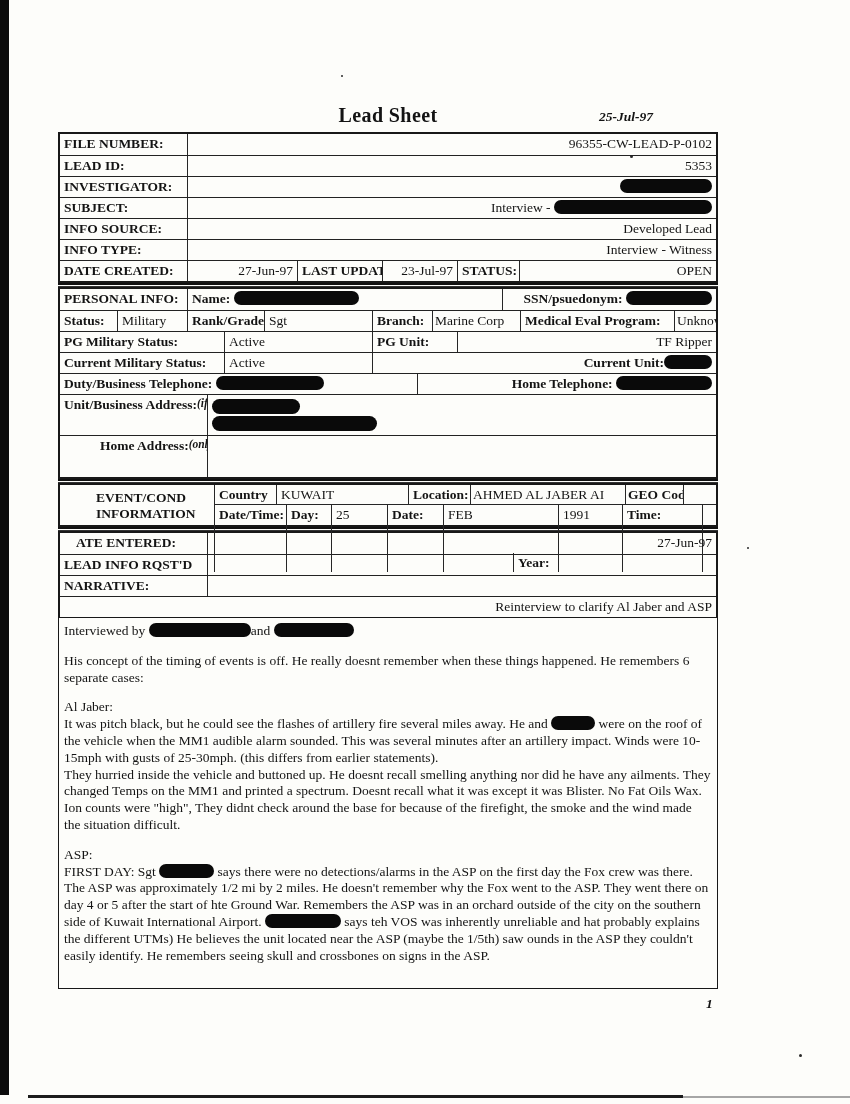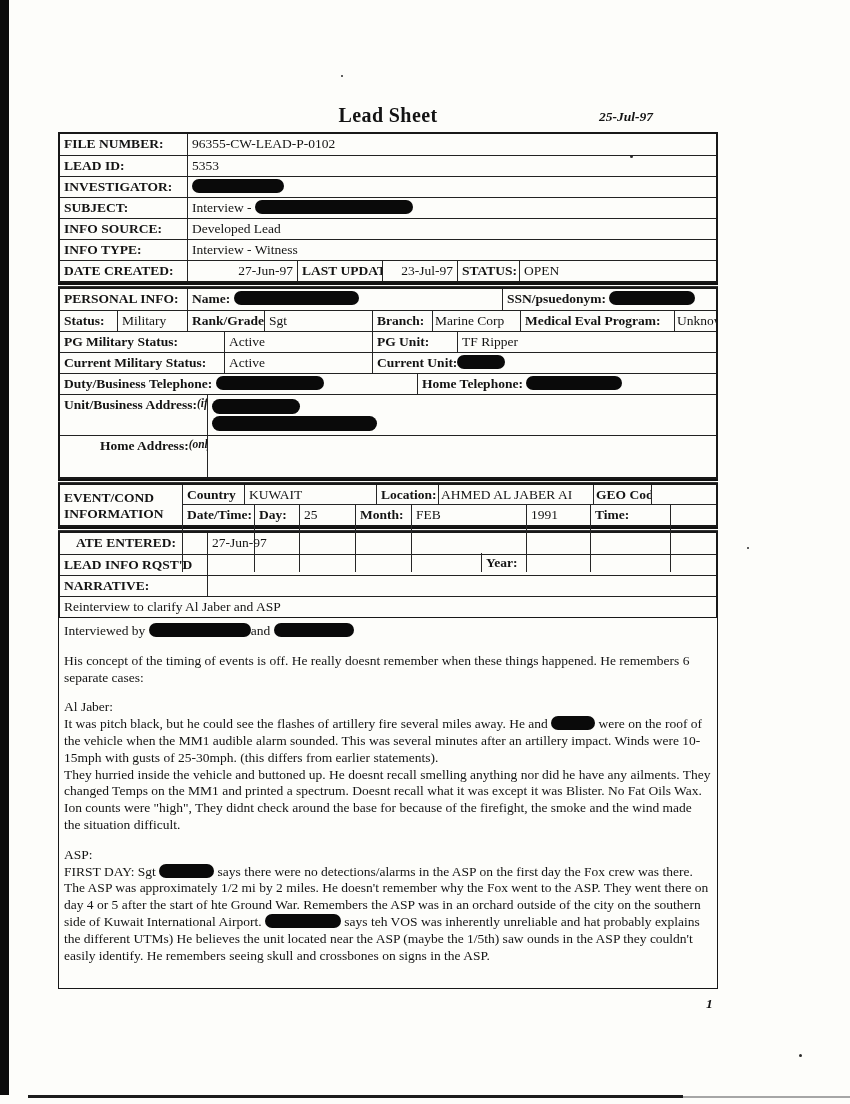--- a/index.html
+++ b/index.html
@@ -17,32 +17,32 @@
   .pageno{position:absolute;top:996px;left:706px;font-size:13.5px;font-style:italic;font-weight:bold;}
   
   .form{position:absolute;left:58px;top:132px;width:660px;}
   .tbl{border:2px solid #181818;box-sizing:border-box;}
   .row{display:flex;border-top:1.4px solid #222;align-items:stretch;min-height:21px;box-sizing:border-box;}
   .row.first{border-top:none;}
   .cell{box-sizing:border-box;padding:2px 4px 1px 4px;font-size:13.5px;border-left:1.4px solid #262626;
         white-space:nowrap;overflow:hidden;}
   .cell.nb{border-left:none;}
   .lab{font-weight:bold;}
-  .grow{flex:1;}
+  .grow{flex:1;text-align:right;}
   .rt{text-align:right;}
   .sep{height:4px;border-top:2.6px solid #111;border-bottom:1.3px solid #333;box-sizing:border-box;margin:0;}
   
   .redact{display:inline-block;background:#0a0a0a;height:14px;border-radius:7px;vertical-align:-2px;}
   .redact.blk{display:block;height:15px;border-radius:8px;margin:2px 0 1px 0;}
   
   .addrlab{display:flex;justify-content:flex-start;}
   .note{font-style:italic;font-weight:bold;font-size:11.5px;}
   .ctr{text-align:center;}
   
-  .evlab{display:flex;flex-direction:column;justify-content:center;font-weight:bold;font-size:13.5px;line-height:16px;}
+  .evlab{display:flex;flex-direction:column;justify-content:center;font-weight:bold;font-size:13.5px;line-height:16px;margin-left:32px;}
   .evgrid{flex:1;display:flex;flex-direction:column;}
   .evrow{display:flex;flex:1;border-top:1.4px solid #262626;}
   .evrow.first{border-top:none;}
   
   .nbox{border:1.7px solid #181818;height:372px;box-sizing:border-box;padding:5px 6px 0 5px;overflow:hidden;}
   .npara{font-size:13.5px;line-height:16.8px;white-space:normal;}
   .nblank{height:13px;}
 </style>
 </head>
 <body>
@@ -161,21 +161,21 @@
           <div class="cell" style="width:132px;">KUWAIT</div>
           <div class="cell lab" style="width:62px;padding-right:0;">Location:</div>
           <div class="cell" style="width:155px;padding-left:2px;padding-right:0;">AHMED AL JABER AI</div>
           <div class="cell lab" style="width:58px;padding-left:2px;padding-right:0;">GEO Code</div>
           <div class="cell grow"></div>
         </div>
         <div class="evrow">
           <div class="cell lab" style="width:72px;">Date/Time:</div>
           <div class="cell lab" style="width:45px;">Day:</div>
           <div class="cell" style="width:56px;">25</div>
-          <div class="cell lab" style="width:56px;">Month:</div>
+          <div class="cell lab" style="width:56px;">Date:</div>
           <div class="cell" style="width:70px;">FEB</div>
           <div class="cell lab" style="width:45px;margin-top:48px;">Year:</div>
           <div class="cell" style="width:64px;">1991</div>
           <div class="cell lab" style="width:80px;">Time:</div>
           <div class="cell grow"></div>
         </div>
       </div>
     </div>
 
     <div class="sep"></div>

